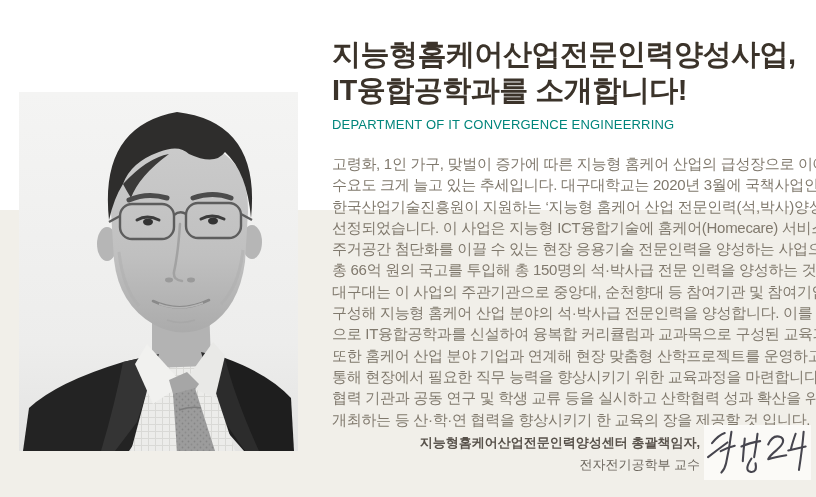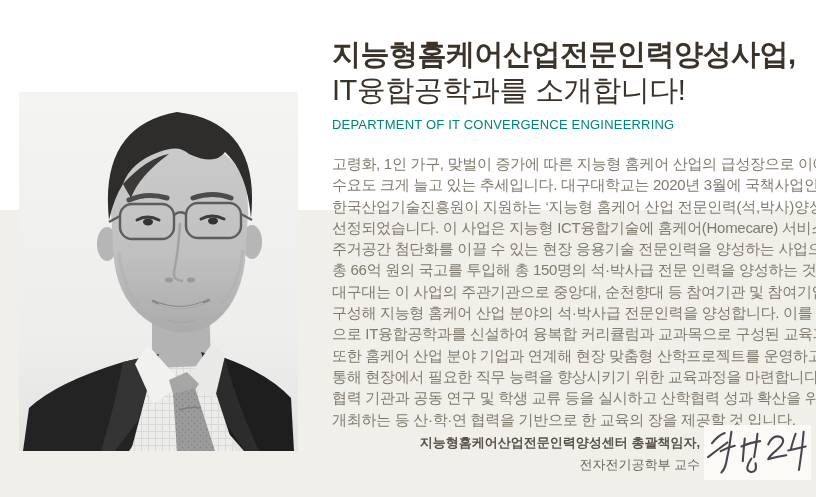--- a/index.html
+++ b/index.html
@@ -15,21 +15,21 @@
   }
   .photo {
     position:absolute; left:19px; top:92px; width:279px; height:359px;
   }
   .photo svg { display:block; width:100%; height:100%; }
   .content { position:absolute; left:332px; top:36px; width:482px; }
   .title-line {
     font-size:29px; line-height:36px; color:#3b332a;
     font-weight:600; letter-spacing:-0.5px; white-space:nowrap;
   }
-  .title-line.strong { font-weight:400; }
+  .title-line.strong { font-weight:700; }
   .subtitle {
     margin-top:9px; font-size:13px; font-weight:400; color:#00857b;
     letter-spacing:0.2px; white-space:nowrap;
   }
   .body-text { margin-top:21px; }
   .body-line {
     font-size:15px; line-height:21.3px; color:#80796d;
     letter-spacing:-0.3px; white-space:nowrap;
   }
   .footer-block {
@@ -145,21 +145,21 @@
       <div class="body-line">한국산업기술진흥원이 지원하는 ‘지능형 홈케어 산업 전문인력(석,박사)양성사업’ 주관기관에</div>
       <div class="body-line">선정되었습니다. 이 사업은 지능형 ICT융합기술에 홈케어(Homecare) 서비스를 결합해 미래</div>
       <div class="body-line">주거공간 첨단화를 이끌 수 있는 현장 응용기술 전문인력을 양성하는 사업으로 2025년까지</div>
       <div class="body-line">총 66억 원의 국고를 투입해 총 150명의 석·박사급 전문 인력을 양성하는 것을 목표로 합니다.</div>
       <div class="body-line">대구대는 이 사업의 주관기관으로 중앙대, 순천향대 등 참여기관 및 참여기업과 함께 컨소시엄을</div>
       <div class="body-line">구성해 지능형 홈케어 산업 분야의 석·박사급 전문인력을 양성합니다. 이를 위해 석사와 박사과정</div>
       <div class="body-line">으로 IT융합공학과를 신설하여 융복합 커리큘럼과 교과목으로 구성된 교육과정을 운영합니다.</div>
       <div class="body-line">또한 홈케어 산업 분야 기업과 연계해 현장 맞춤형 산학프로젝트를 운영하고 기업체 수요조사를</div>
       <div class="body-line">통해 현장에서 필요한 직무 능력을 향상시키기 위한 교육과정을 마련합니다. 이외에도 국내외</div>
       <div class="body-line">협력 기관과 공동 연구 및 학생 교류 등을 실시하고 산학협력 성과 확산을 위한 산학포럼 등을</div>
-      <div class="body-line">개최하는 등 산·학·연 협력을 기반으로 한 교육의 장을 제공할 것 입니다.</div>
+      <div class="body-line">개최하는 등 산·학·연 협력을 향상시키기 한 교육의 장을 제공할 것 입니다.</div>
     </div>
   </div>
 
   <div class="footer-block">
     <div class="footer-line1">지능형홈케어산업전문인력양성센터 총괄책임자,</div>
     <div class="footer-line2">전자전기공학부 교수</div>
   </div>
 
   <div class="signature" aria-label="최병재">
     <svg viewBox="0 0 160 76">

